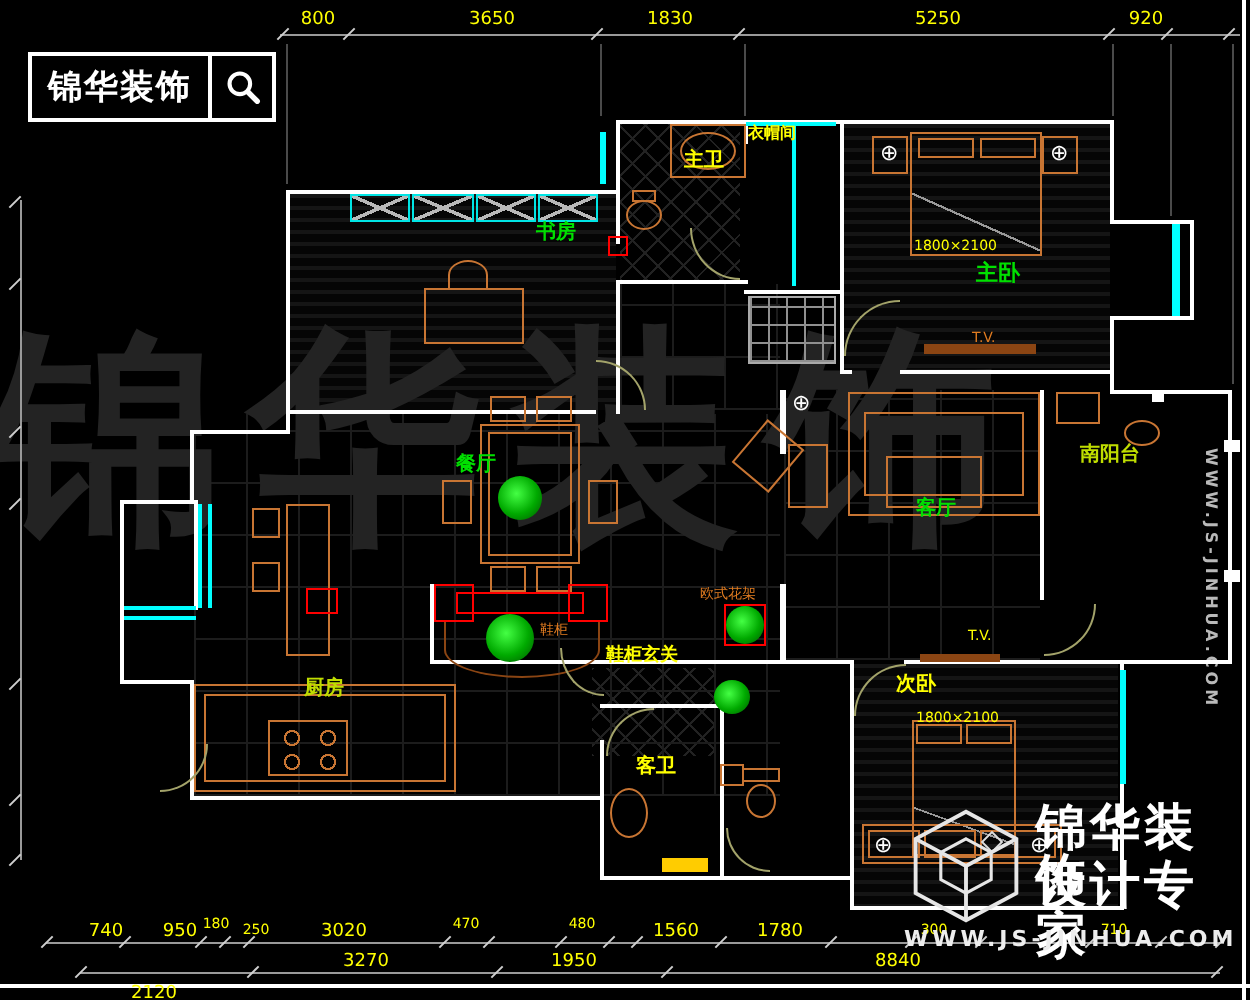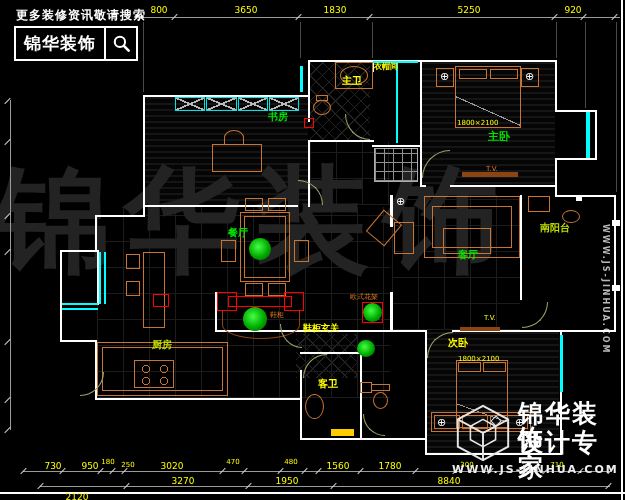--- a/index.html
+++ b/index.html
@@ -287,21 +287,21 @@
   <i class="tk" style="left:280px;top:467px;"></i>
   <i class="tk" style="left:304px;top:467px;"></i>
   <i class="tk" style="left:318px;top:467px;"></i>
   <i class="tk" style="left:360px;top:467px;"></i>
   <i class="tk" style="left:415px;top:467px;"></i>
   <i class="tk" style="left:455px;top:467px;"></i>
   <i class="tk" style="left:490px;top:467px;"></i>
   <i class="tk" style="left:545px;top:467px;"></i>
   <i class="tk" style="left:580px;top:467px;"></i>
   <i class="tk" style="left:610px;top:467px;"></i>
-  <span class="dim" style="left:40px;top:462px;width:26px;">730</span>
+  <span class="dim" style="left:40px;top:462px;width:26px;">740</span>
   <span class="dim" style="left:78px;top:462px;width:24px;">950</span>
   <span class="dim s" style="left:100px;top:459px;width:16px;">180</span>
   <span class="dim s" style="left:120px;top:462px;width:16px;">250</span>
   <span class="dim" style="left:158px;top:462px;width:28px;">3020</span>
   <span class="dim s" style="left:224px;top:459px;width:18px;">470</span>
   <span class="dim" style="left:236px;top:462px;width:26px;margin-top:48px;">1100</span>
   <span class="dim s" style="left:282px;top:459px;width:18px;">480</span>
   <span class="dim" style="left:325px;top:462px;width:26px;">1560</span>
   <span class="dim" style="left:376px;top:462px;width:28px;">1780</span>
   <span class="dim s" style="left:458px;top:462px;width:18px;">300</span>
@@ -311,21 +311,20 @@
   <i class="tk" style="left:40px;top:482px;"></i>
   <i class="tk" style="left:126px;top:482px;"></i>
   <i class="tk" style="left:248px;top:482px;"></i>
   <i class="tk" style="left:333px;top:482px;"></i>
   <i class="tk" style="left:608px;top:482px;"></i>
   <span class="dim" style="left:62px;top:493px;width:30px;">2120</span>
   <span class="dim" style="left:168px;top:477px;width:30px;">3270</span>
   <span class="dim" style="left:272px;top:477px;width:30px;">1950</span>
   <span class="dim" style="left:432px;top:477px;width:34px;">8840</span>
 
-  <div class="tagline">更多装修资讯敬请搜索</div>
   <div class="brandbox">
     <div class="brandtxt">锦华装饰</div>
     <div class="branddiv"></div>
     <div class="magcell">
       <svg width="19" height="19" viewBox="0 0 24 24">
         <circle cx="10" cy="10" r="6.5" fill="none" stroke="#ffffff" stroke-width="2.6"></circle>
         <line x1="15" y1="15" x2="21" y2="21" stroke="#ffffff" stroke-width="3.4" stroke-linecap="round"></line>
       </svg>
     </div>
   </div>

